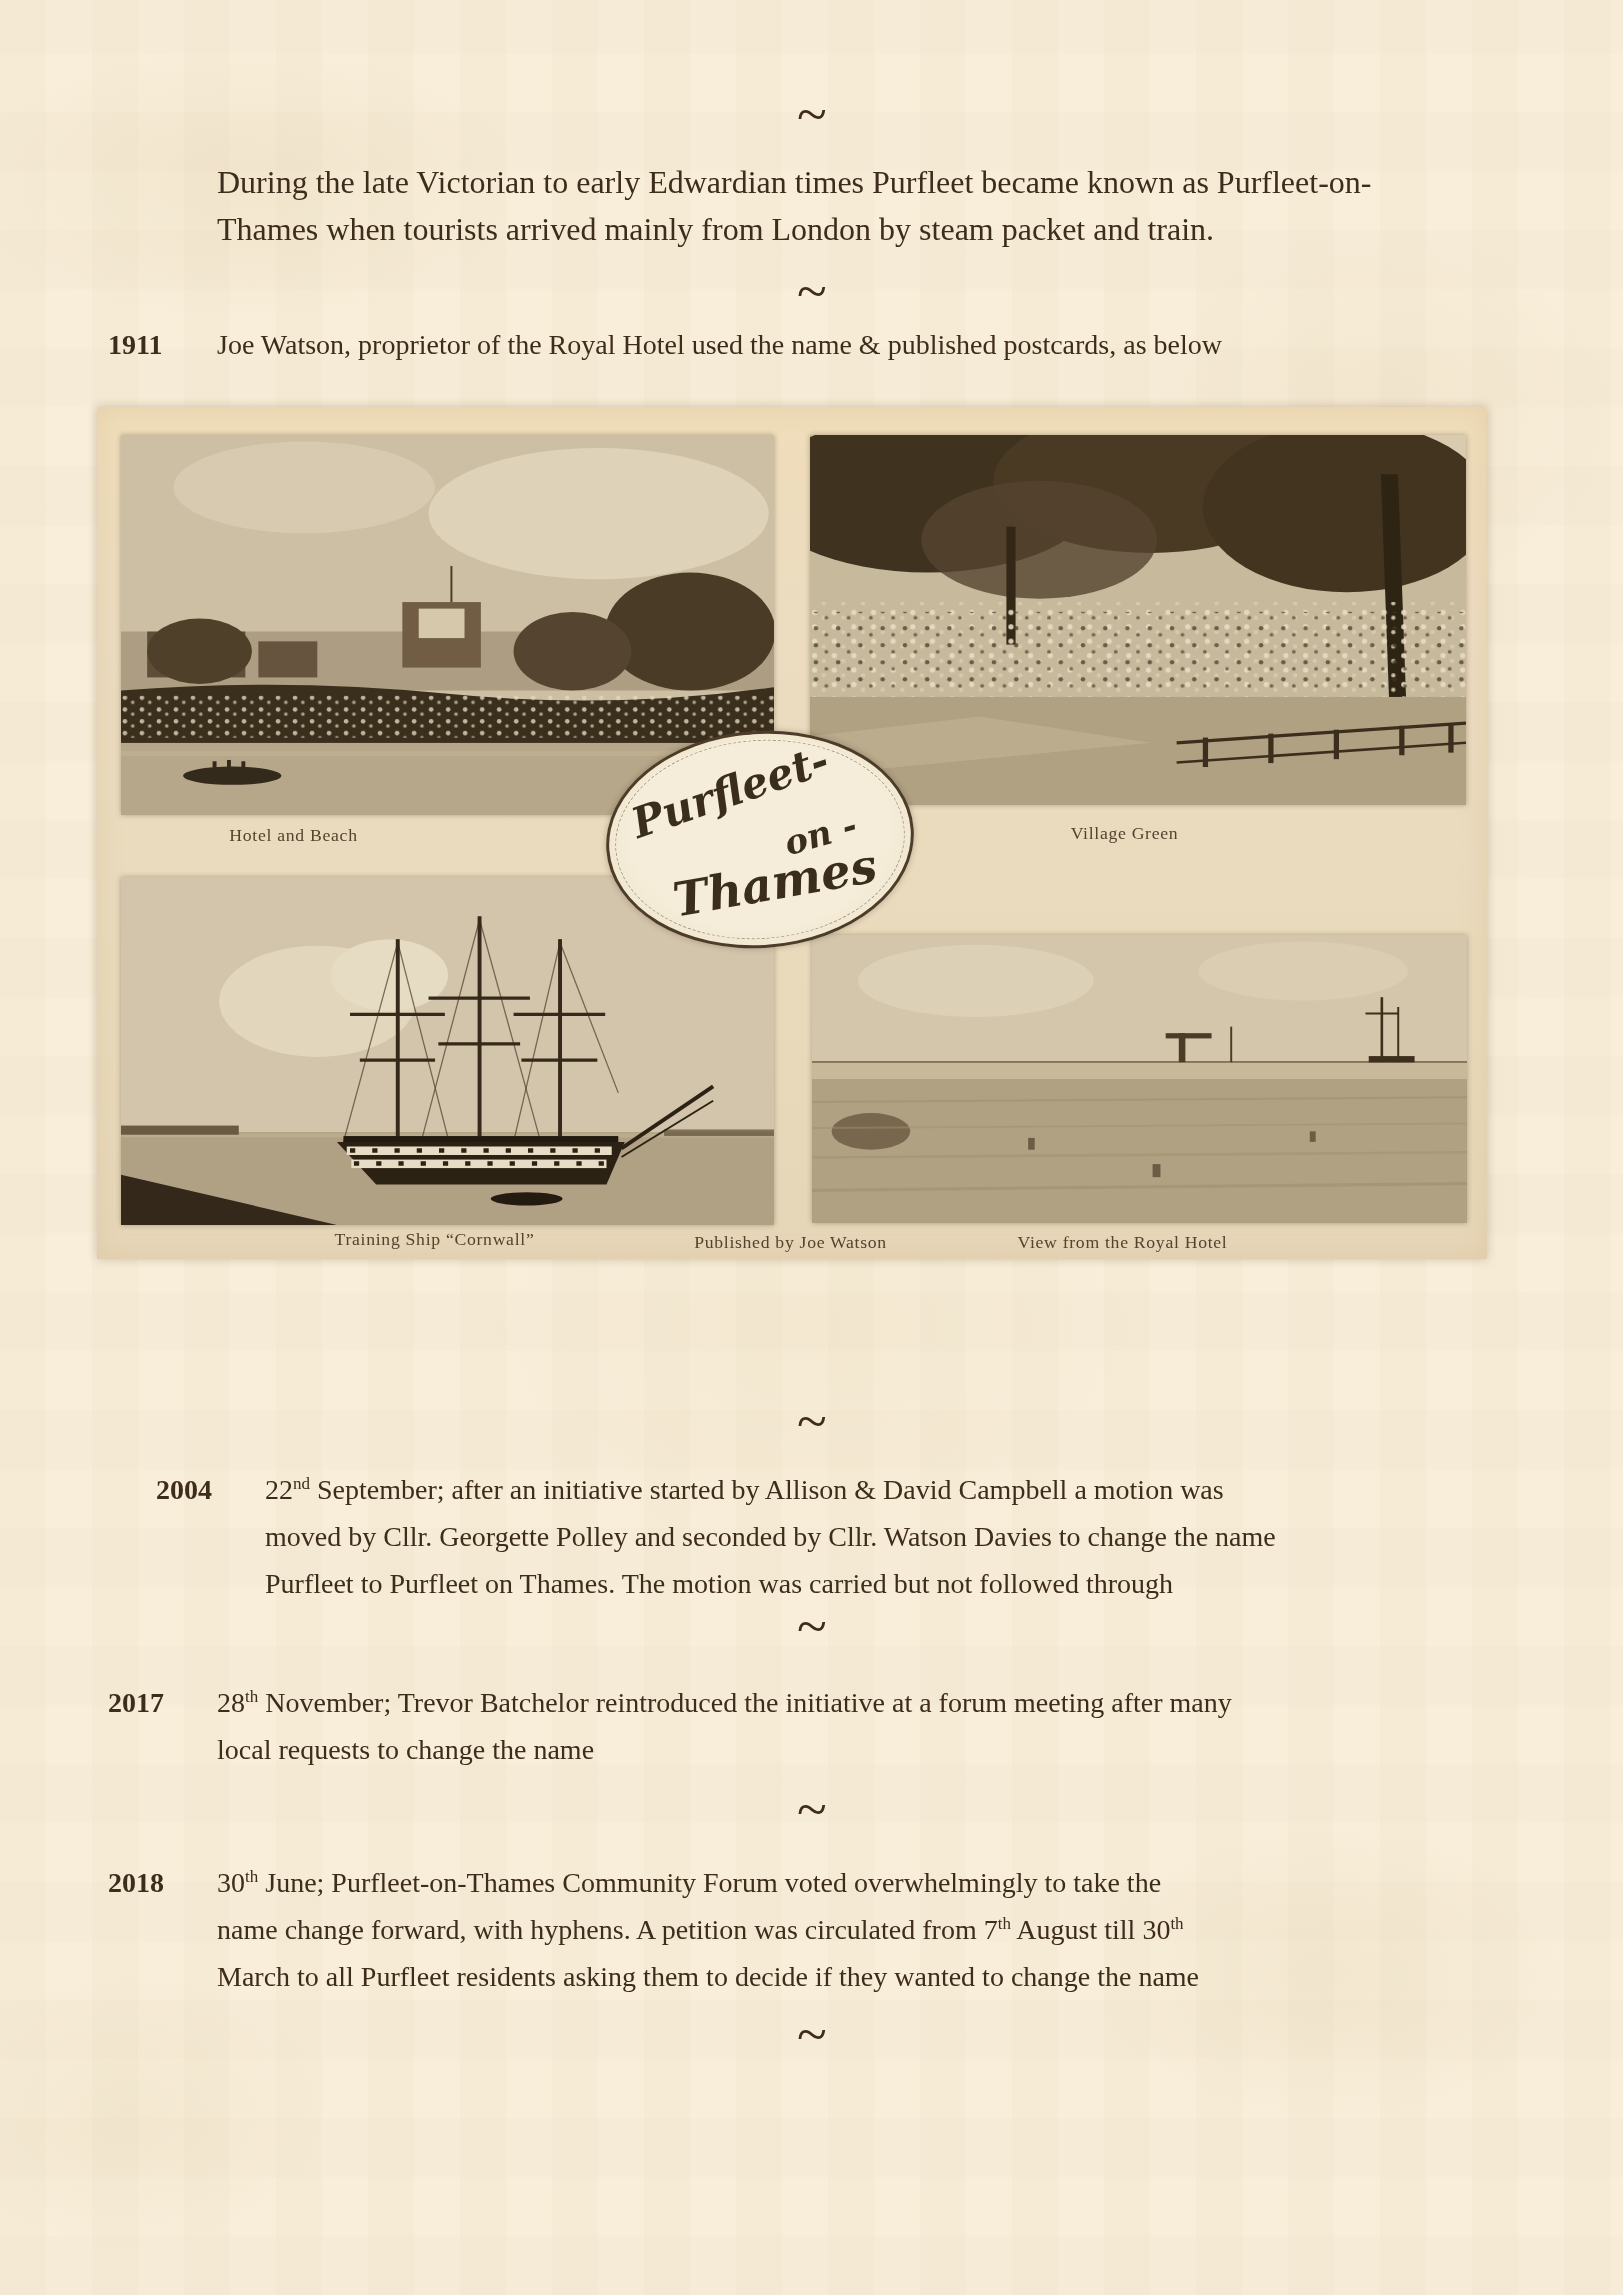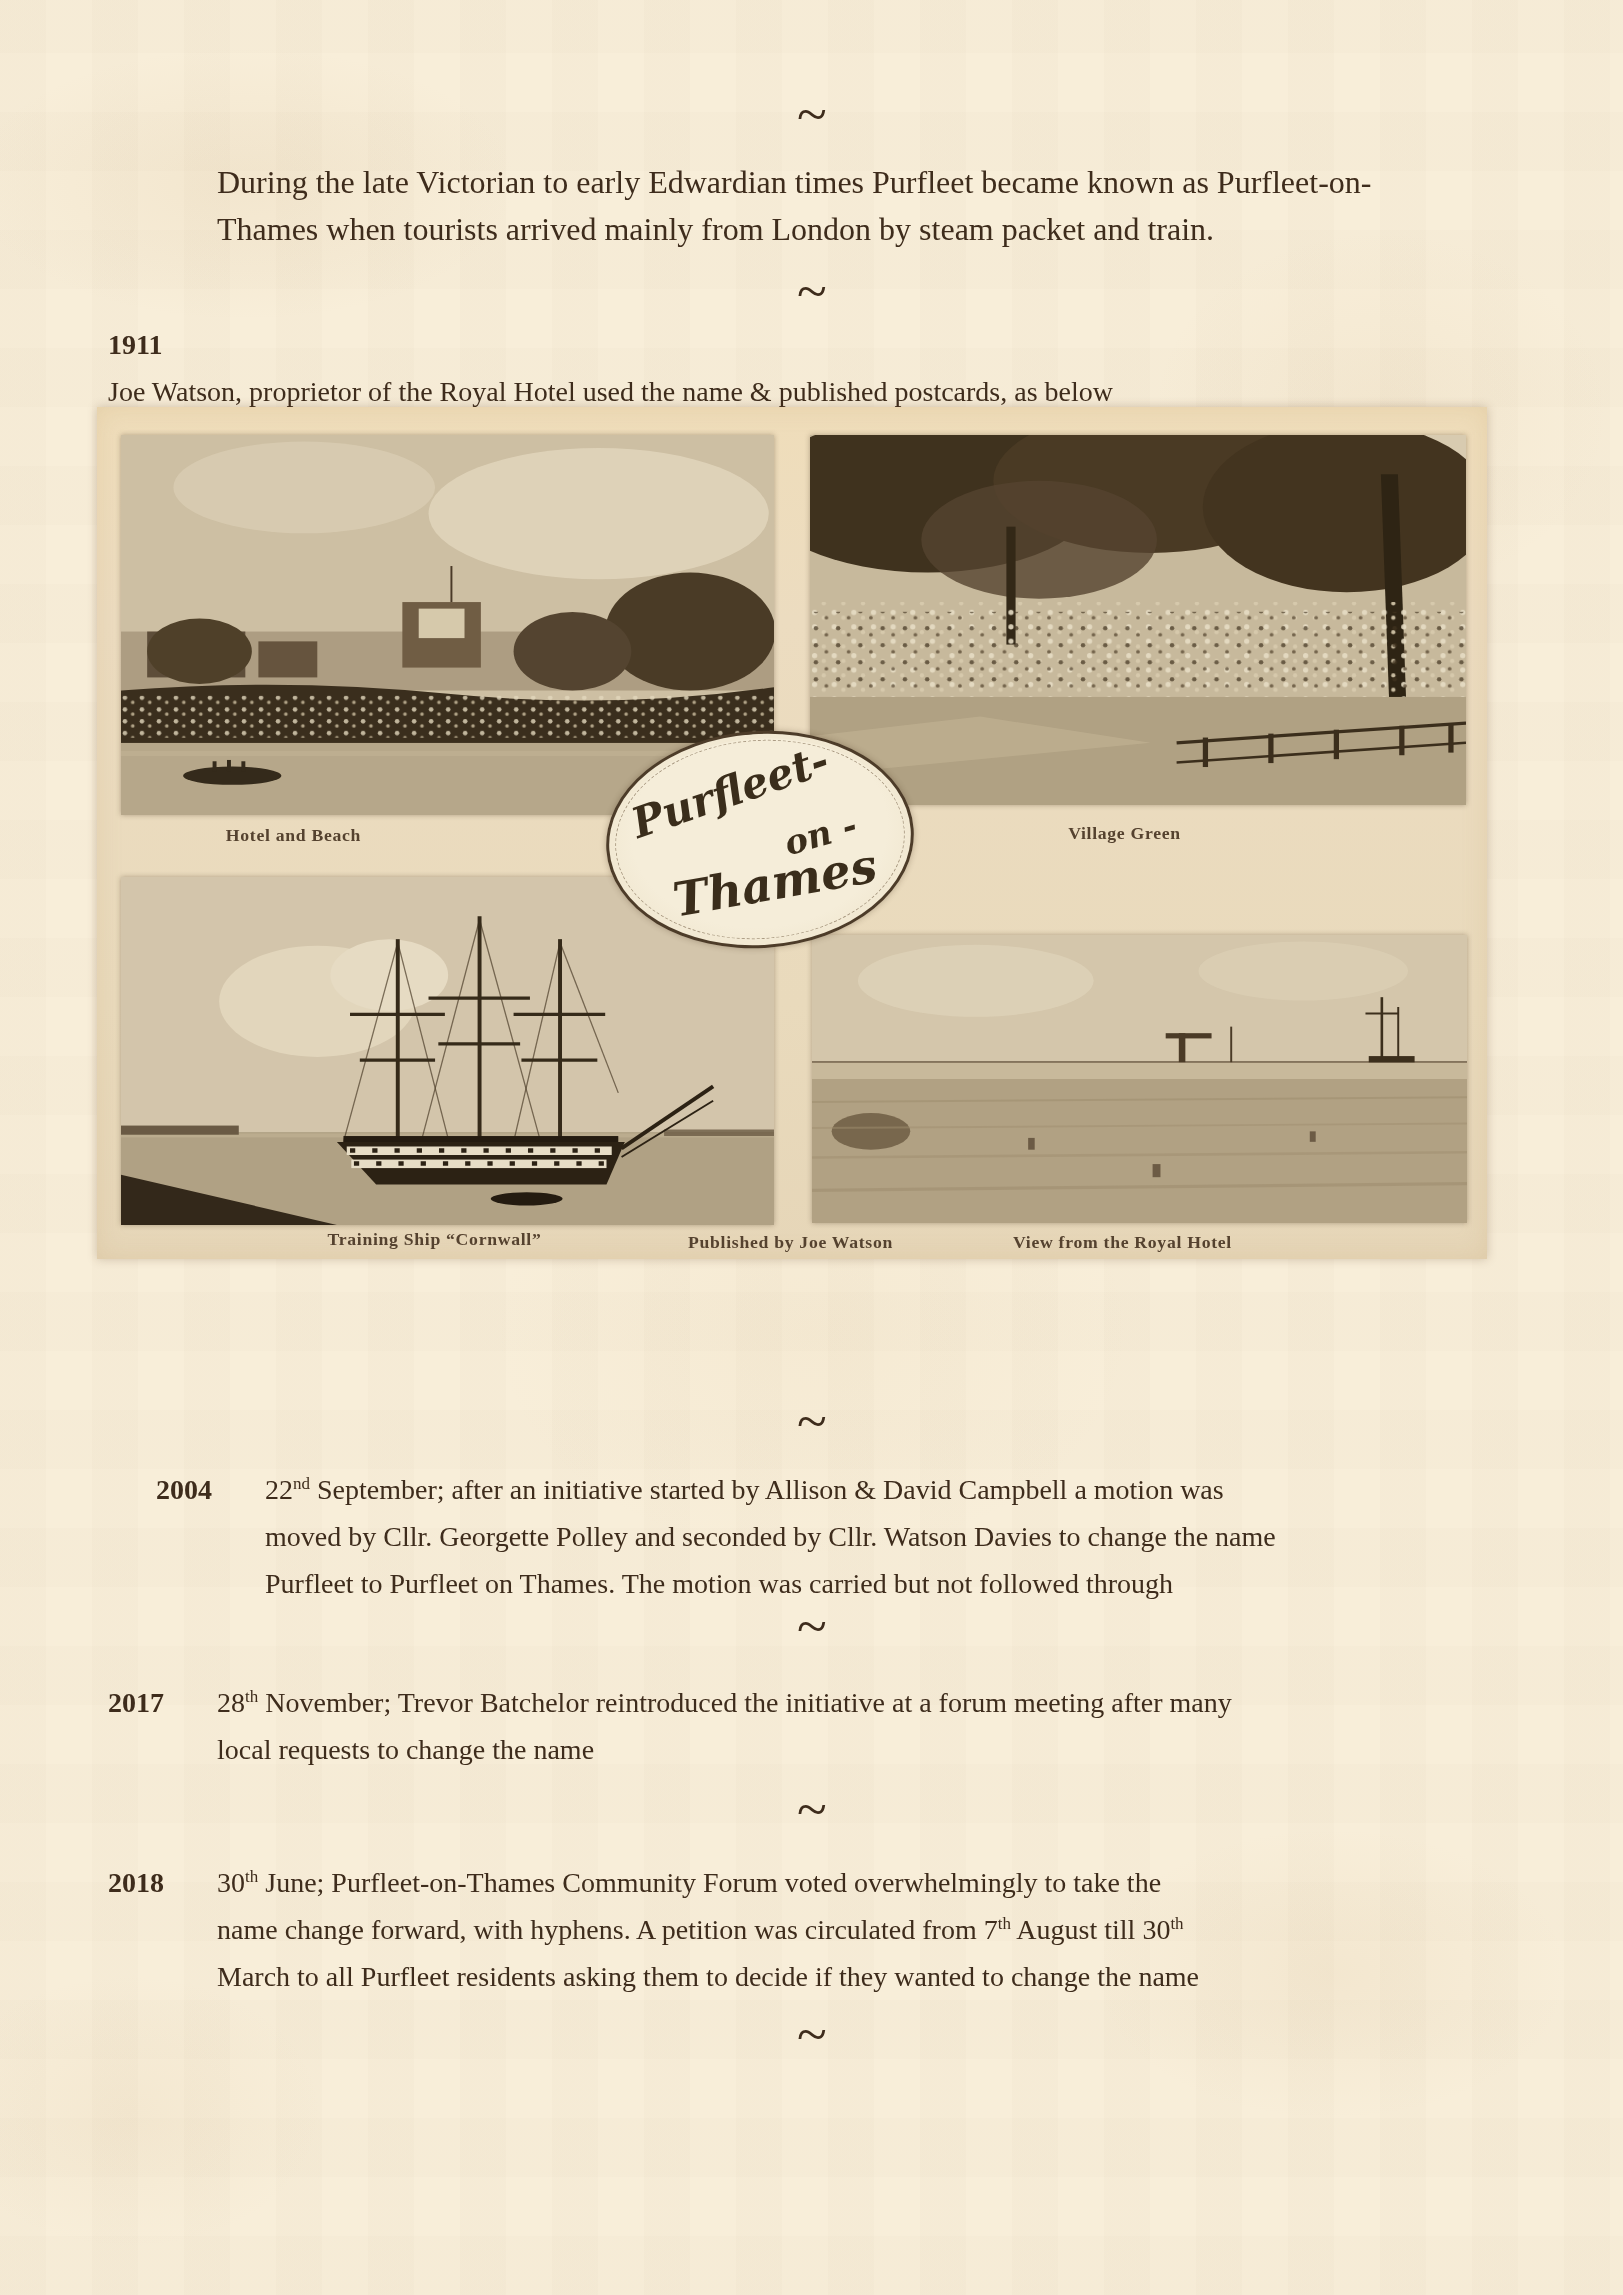--- a/index.html
+++ b/index.html
@@ -28,39 +28,39 @@
   }
   #sep1{top:95px;} #sep2{top:272px;} #sep3{top:1402px;}
   #sep4{top:1607px;} #sep5{top:1790px;} #sep6{top:2015px;}
   .intro{
     position:absolute;left:217px;top:159px;width:1309px;
     font-size:32px;line-height:47px;
   }
   .entry{position:absolute;left:108px;width:1427px;display:flex;align-items:flex-start;}
   .entry .year{flex:none;width:109px;font-weight:bold;font-size:28px;line-height:47px;}
   .entry .body{flex:none;width:1316px;font-size:28px;line-height:47px;}
-  #entry-1911{top:321px;flex-direction:column;} #entry-1920{top:1289px;} #entry-2004{top:1466px;margin-left:48px;}
+  #entry-1911{top:321px;} #entry-1920{top:1289px;} #entry-2004{top:1466px;margin-left:48px;}
   #entry-2017{top:1679px;} #entry-2018{top:1859px;}
   sup{font-size:17px;line-height:0;vertical-align:super;}
 
   
   .postcard{
     position:absolute;left:97px;top:407px;width:1390px;height:852px;
     background:linear-gradient(180deg,#efddba 0%,#ecdcc0 25%,#e9dabc 70%,#e6d6b8 100%);
     box-shadow:0 0 9.2px rgba(90,60,30,.25), inset 0 0 26px rgba(190,150,90,.18);
   }
   .photo{position:absolute;box-shadow:0 0 5.2px rgba(60,40,20,.35);z-index:1;}
   .photo svg{display:block;width:100%;height:100%;}
   #photo-tl{left:24px;top:28px;width:653px;height:380px;}
   #photo-tr{left:713px;top:28px;width:656px;height:370px;}
   #photo-bl{left:24px;top:470px;width:653px;height:348px;}
   #photo-br{left:715px;top:528px;width:655px;height:288px;}
   .pc-caption{
     position:absolute;z-index:2;width:275px;text-align:center;
-    font-size:17.7px;font-weight:bold;letter-spacing:0.7px;color:#55422f;
+    font-size:17.7px;font-weight:normal;letter-spacing:0.7px;color:#55422f;
   }
   #cap-tl{left:59px;top:418px;}
   #cap-tr{left:890px;top:416px;text-align:center;}
   #cap-bl{left:200px;top:822px;}
   #cap-bc{left:556px;top:825px;}
   #cap-br{left:888px;top:825px;}
   .oval{
     position:absolute;left:509px;top:324px;width:302px;height:211px;z-index:5;
     background:radial-gradient(ellipse at 50% 45%, #f5edd9 60%, #eadfc4 100%);
     border:3.3px solid #4d3c29;border-radius:50%;

